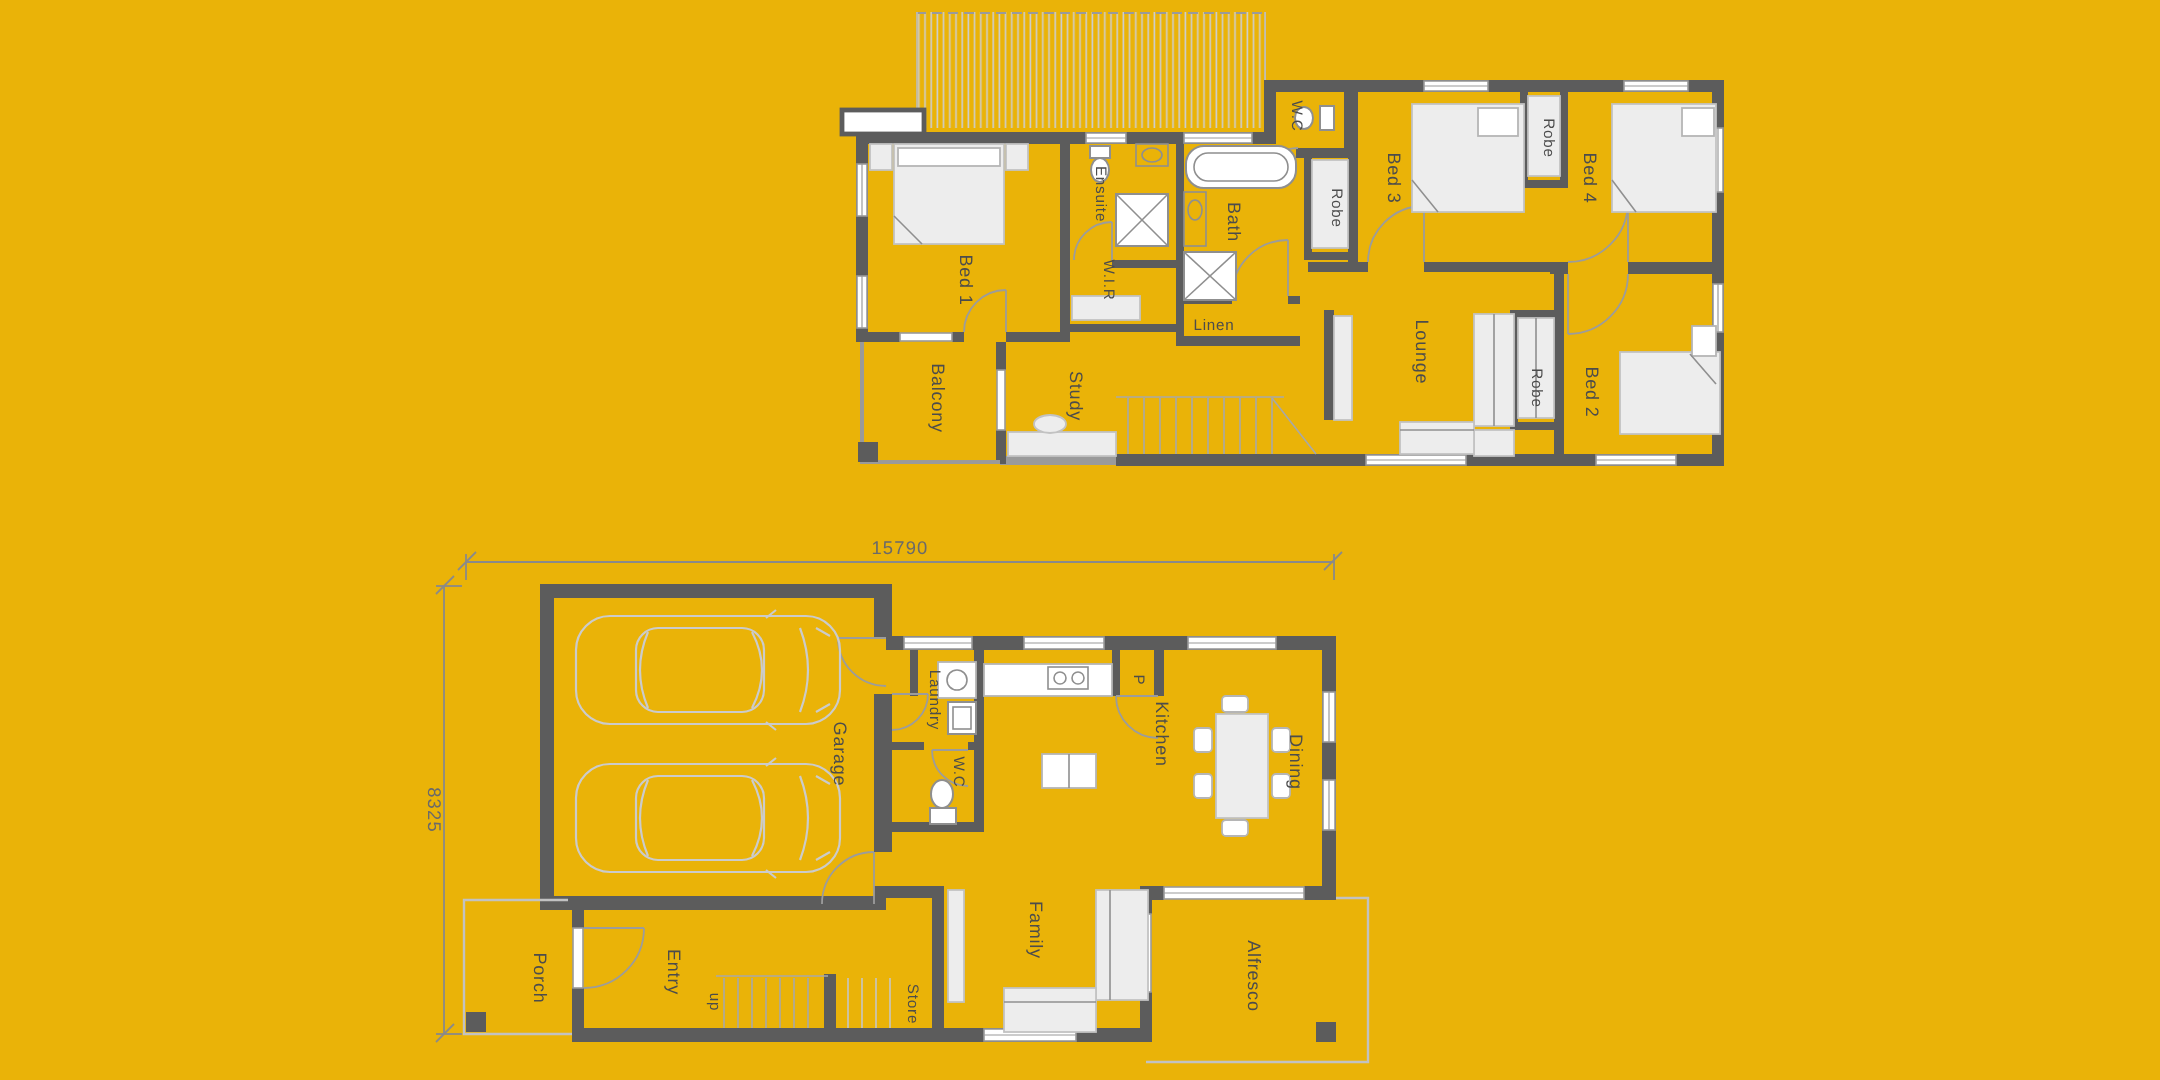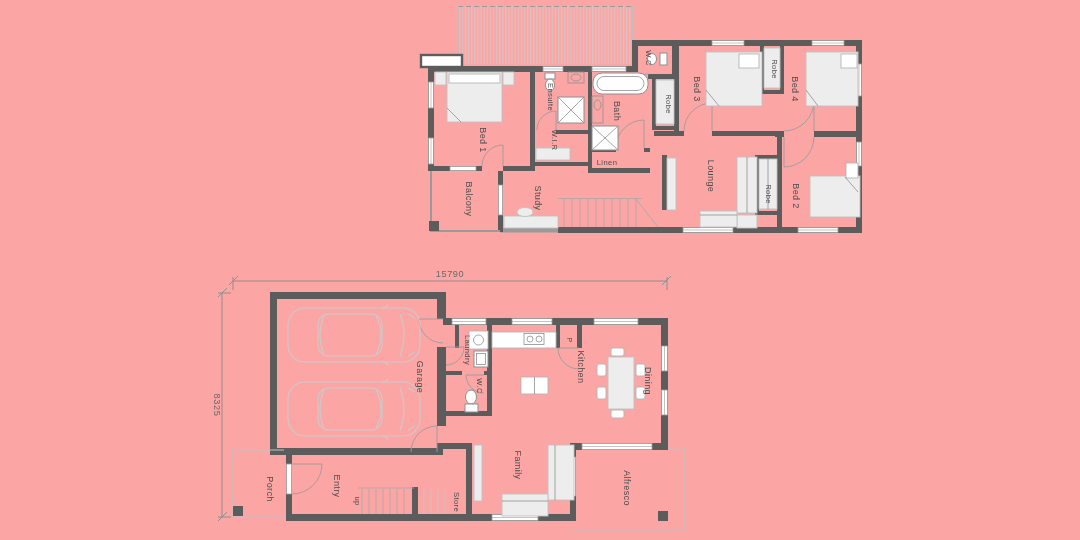--- a/index.html
+++ b/index.html
@@ -1,16 +1,16 @@
 <!DOCTYPE html>
 <html><head>
 <meta charset="utf-8">
 <style>
   html,body{margin:0;padding:0;background:#ffffff;width:1080px;height:540px;overflow:hidden;}
-  #plan-wrap{position:relative;width:1080px;height:540px;background:#fca5a5;text-align:right;}
+  #plan-wrap{position:relative;width:1080px;height:540px;background:#eab308;text-align:right;}
   svg{position:absolute;left:0;top:0;}
   text{font-family:"Liberation Sans",sans-serif;fill:#4c4c4c;letter-spacing:.4px;}
   .lbl{font-size:9px;}
   .sm{font-size:7.6px;}
   .dim{font-size:9.2px;fill:#6a6a6a;letter-spacing:.6px;}
   .wall{fill:#5c5c5c;}
   .wallmed{fill:#9a9a9a;}
   .window{fill:#ffffff;stroke:#9a9a9a;stroke-width:0.8;}
   .winline{stroke:#9a9a9a;stroke-width:0.6;}
   .furn{fill:#ededed;stroke:#c2c2c2;stroke-width:0.9;}

